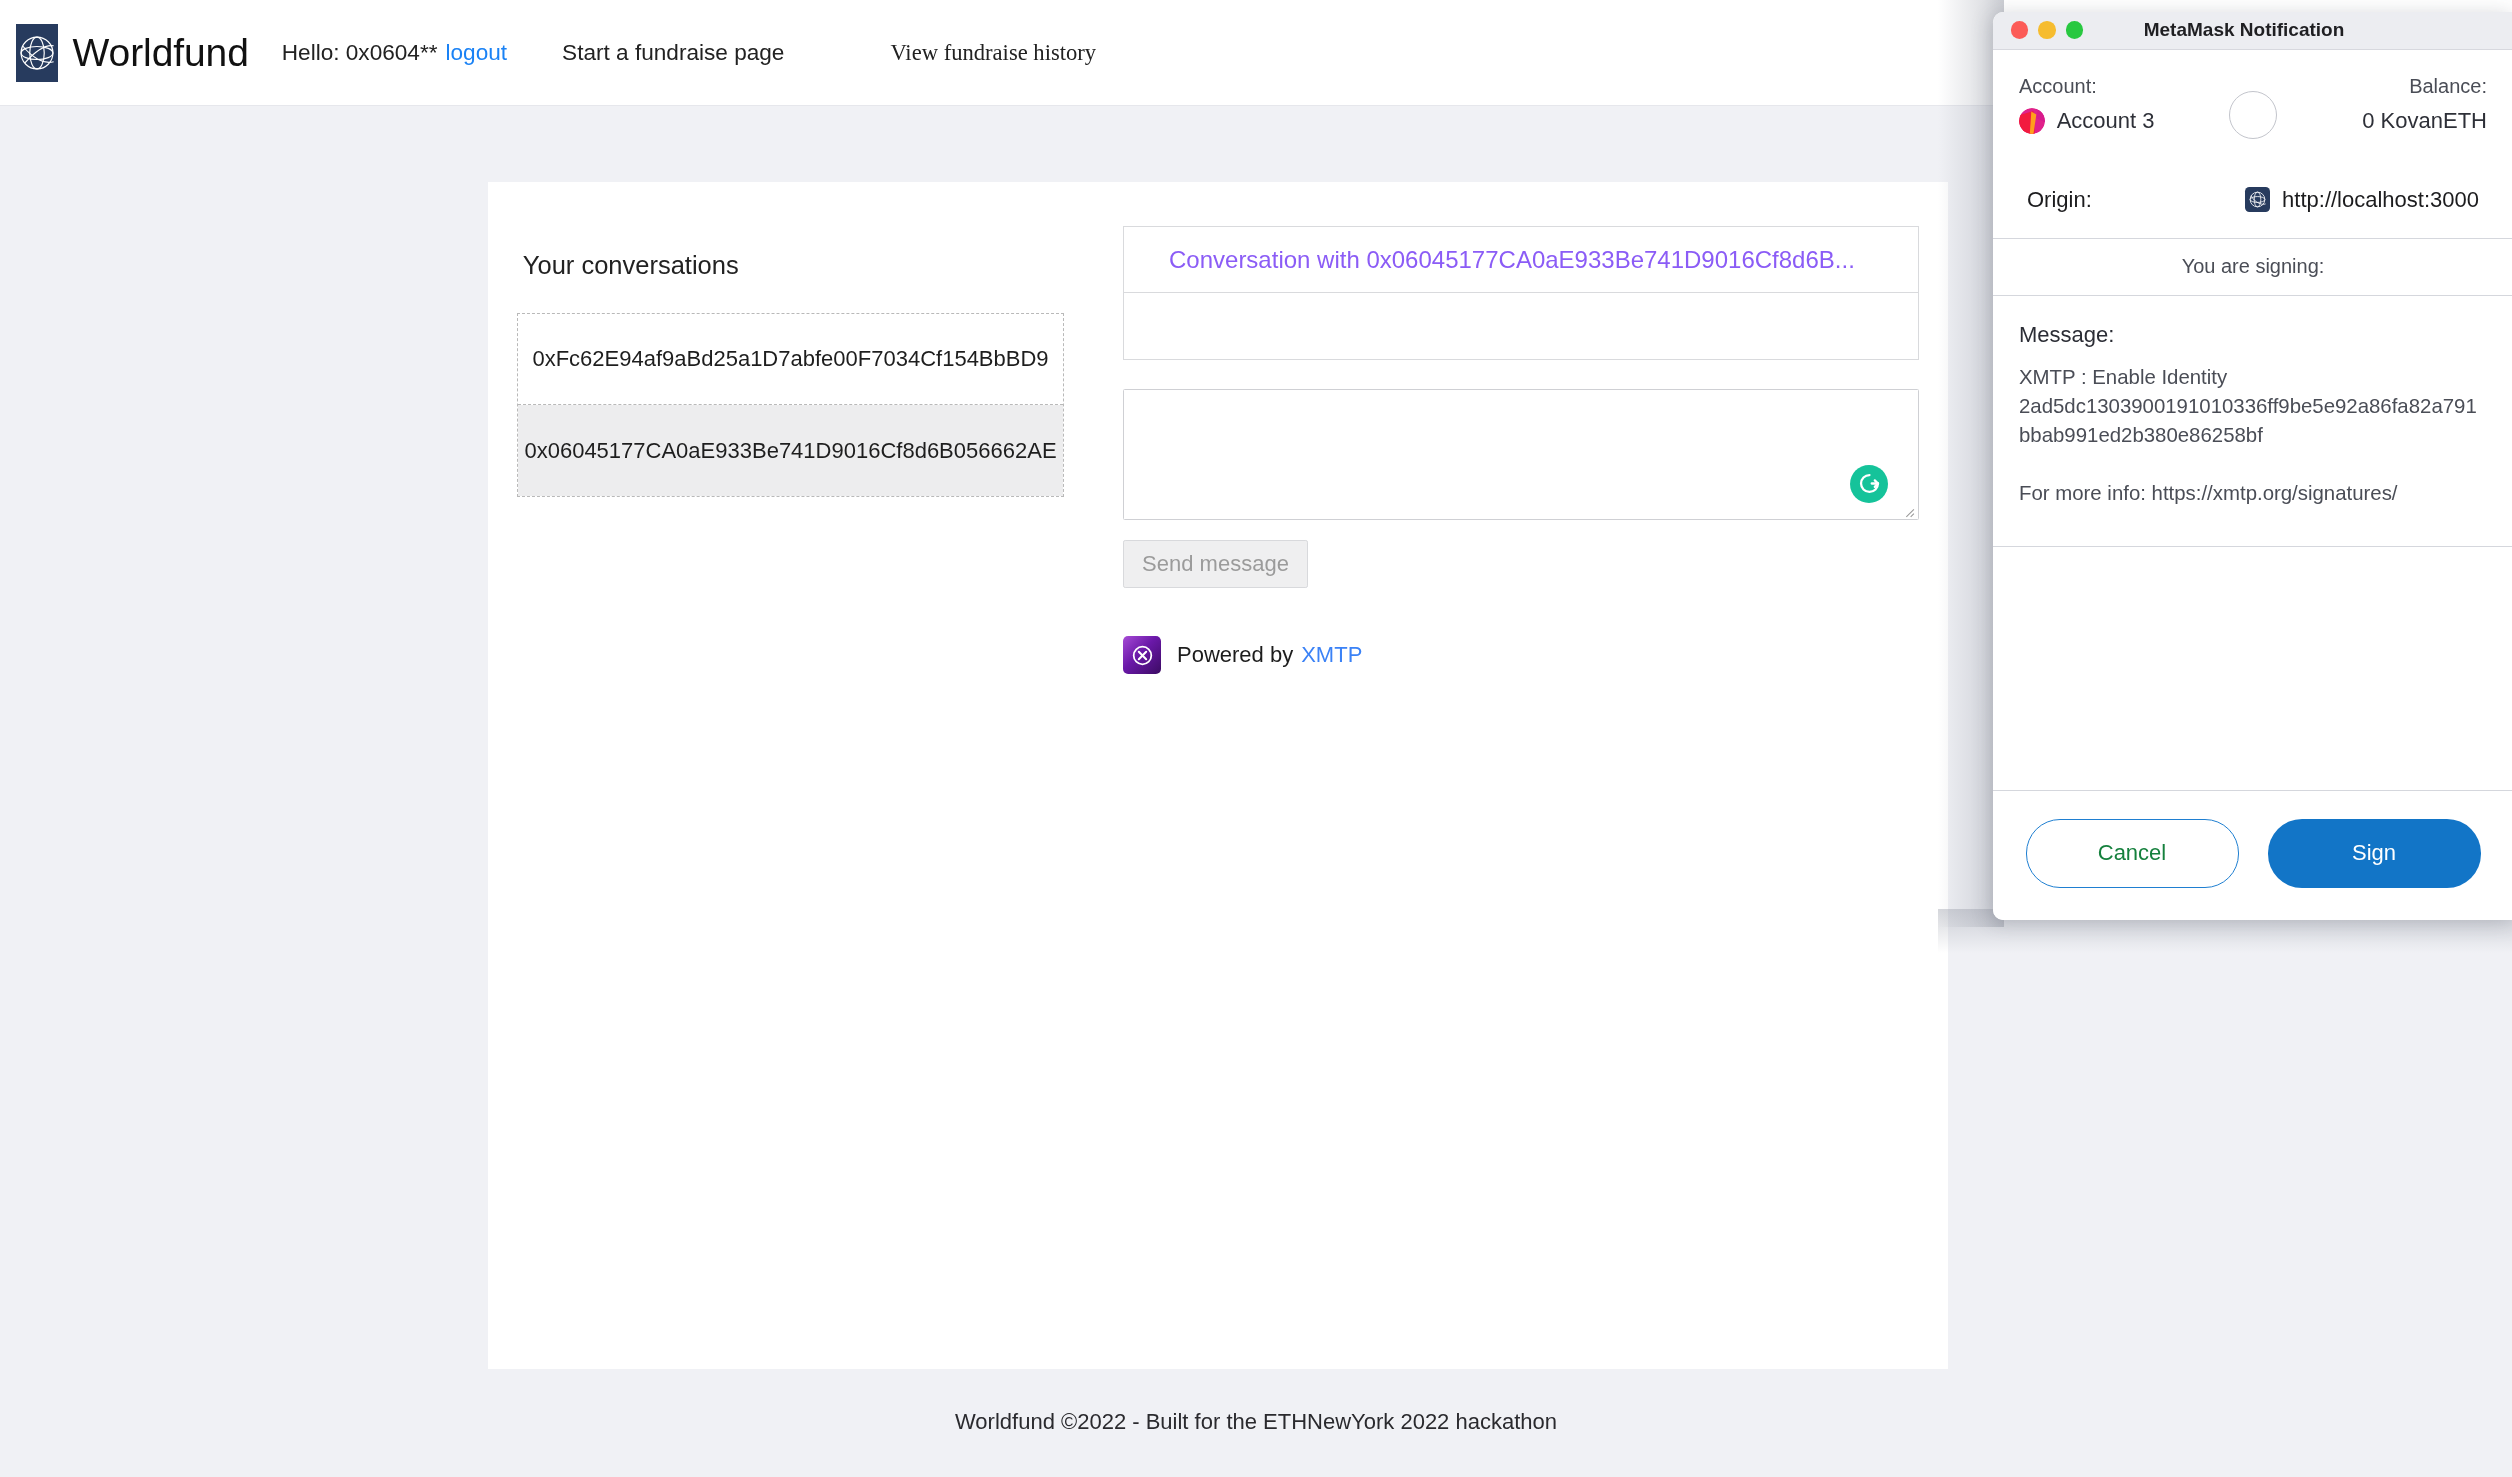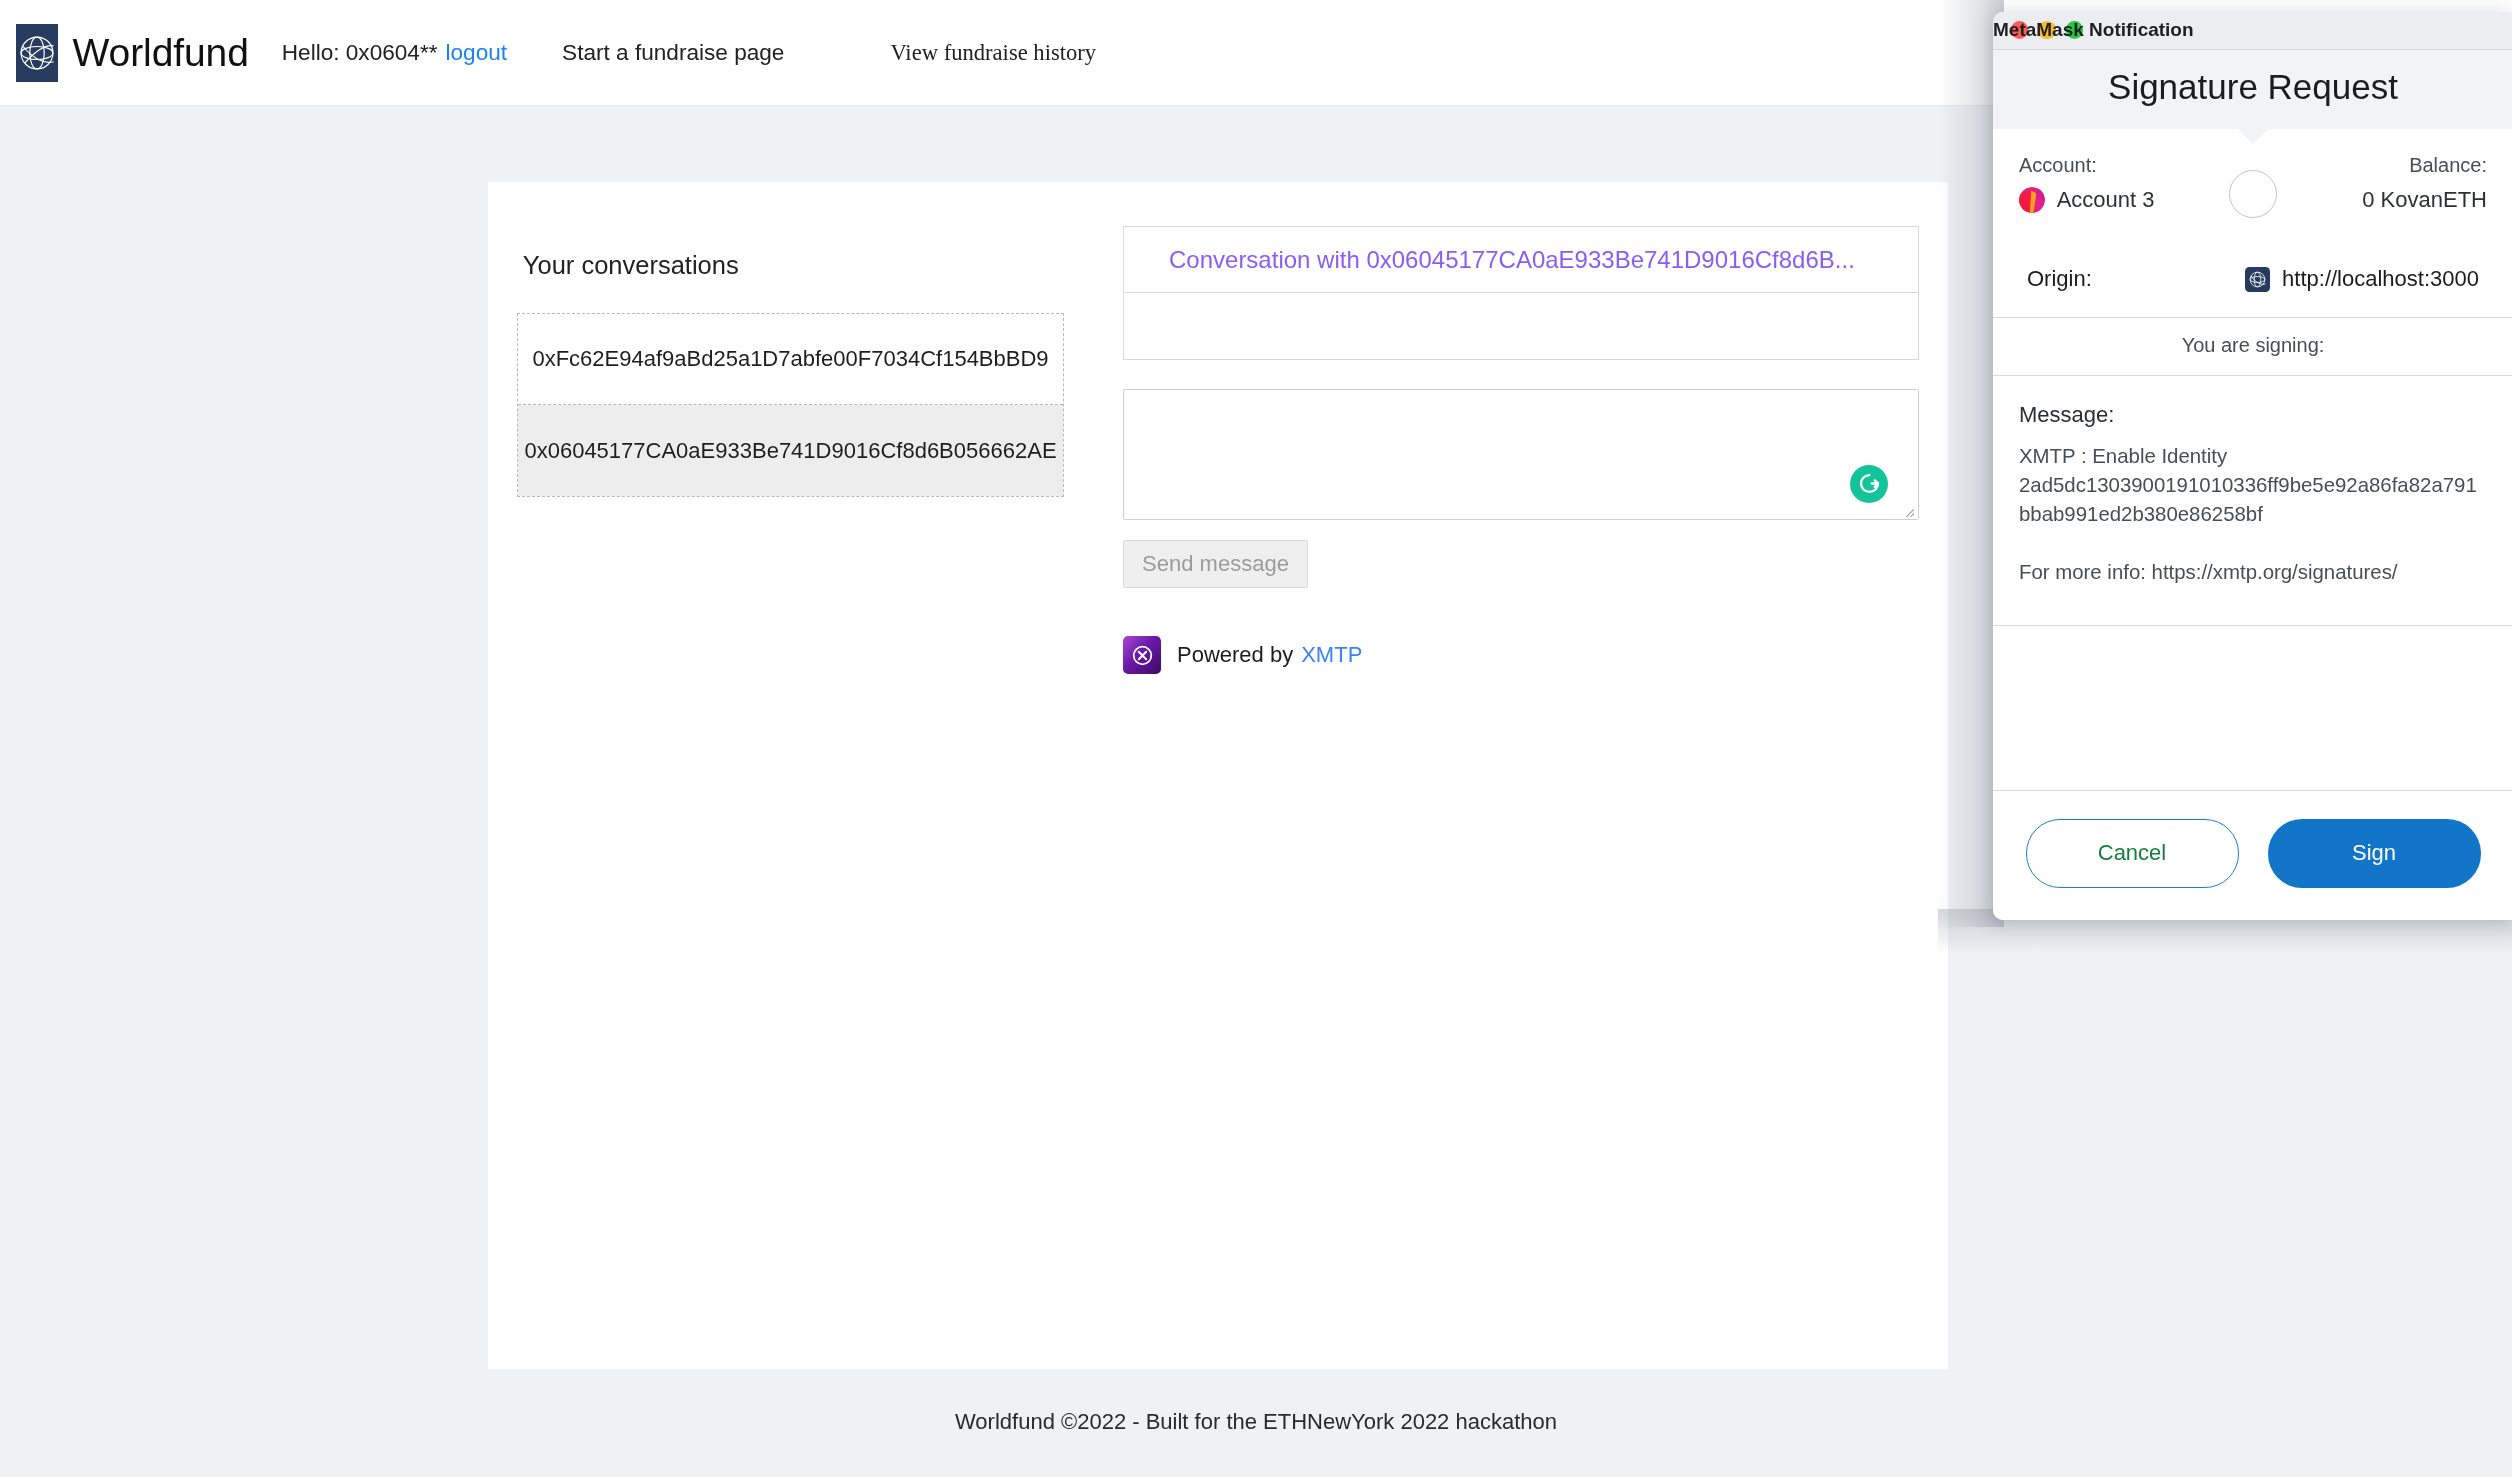--- a/index.html
+++ b/index.html
@@ -308,21 +308,21 @@
     margin-left: 17.5px;
   }
   .tl { width: 17.5px; height: 17.5px; border-radius: 50%; }
   .tl.red { background: #fc5b57; }
   .tl.yellow { background: #f6bc2f; }
   .tl.green { background: #28c840; }
 
   .mm-title {
     position: absolute;
     left: 0; right: 18px;
-    text-align: left;
+    text-align: center;
     font-size: 19px;
     font-weight: bold;
     color: #1f1f22;
     pointer-events: none;
   }
 
   .mm-body {
     background: #ffffff;
     height: calc(100% - 38px);
     display: flex;
@@ -579,24 +579,20 @@
     <div class="traffic">
       <div class="tl red"></div>
       <div class="tl yellow"></div>
       <div class="tl green"></div>
     </div>
     <div class="mm-title">MetaMask Notification</div>
   </div>
 
   <div class="mm-body">
 
-    <div class="mm-header-band">
-      <div class="mm-heading">Signature Request</div>
-      <div class="mm-notch"></div>
-    </div>
 
     <div class="mm-account-area">
       <div class="mm-acct-row1">
         <span>Account:</span>
         <span>Balance:</span>
       </div>
       <div class="mm-acct-row2">
         <div class="mm-acct-left">
           <div class="mm-avatar">
             <svg width="26" height="26" viewBox="0 0 36 36">

